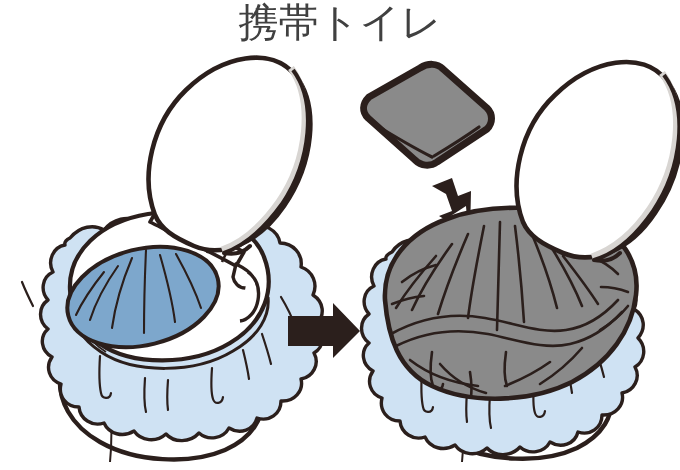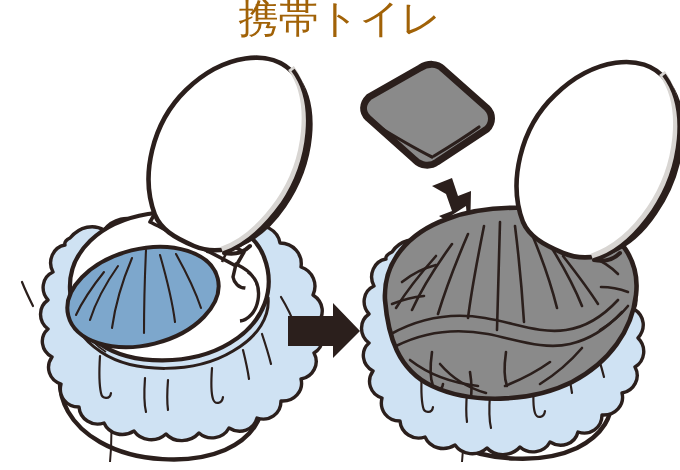--- a/index.html
+++ b/index.html
@@ -14,25 +14,25 @@
     background: #ffffff;
     overflow: hidden;
     font-family: "DejaVu Sans", sans-serif;
   }
   #title {
     position: absolute;
     left: 0;
     top: 1px;
     width: 680px;
     text-align: center;
-    font-family: Liberation Mono, monospace;
+    font-family: Liberation Sans, sans-serif;
     font-size: 40px;
     line-height: 42px;
     letter-spacing: 0px;
-    color: #a16207;
+    color: #404040;
     white-space: nowrap;
   }
   svg.art {
     position: absolute;
     left: 0;
     top: 0;
   }
 </style>
 </head>
 <body>

